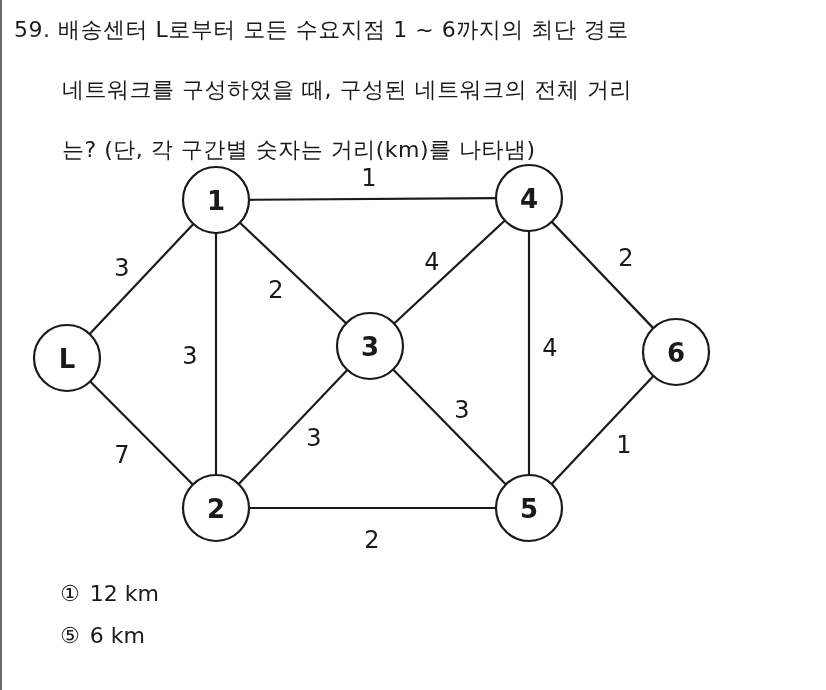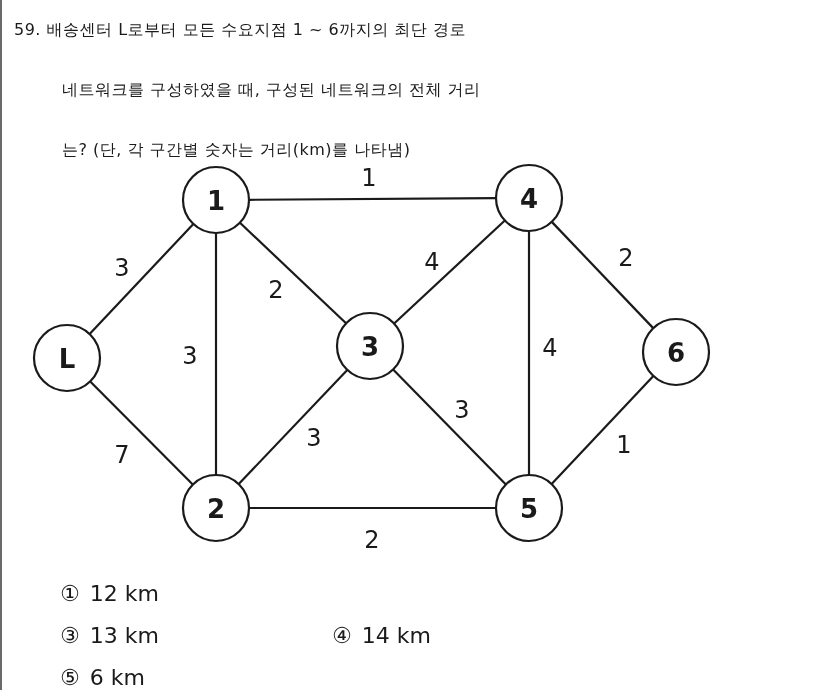--- a/index.html
+++ b/index.html
@@ -1,18 +1,18 @@
 <!DOCTYPE html>
 <html><head>
 <meta charset="utf-8">
 <style>
   html, body { margin:0; padding:0; background:#ffffff; }
   body { width:826px; height:690px; position:relative; overflow:hidden; font-family:"DejaVu Sans", sans-serif; color:#1a1a1a; }
   .left-border { position:absolute; left:0; top:0; width:2px; height:690px; background:#6a6a6a; }
-  .question { position:absolute; left:14px; top:14px; width:780px; font-size:16px; line-height:32px; letter-spacing:0.5px; }
+  .question { position:absolute; left:14px; top:14px; width:780px; font-size:22px; line-height:32px; letter-spacing:0.5px; }
   .q-line { white-space:nowrap; }
   .q-indent { padding-left:48px;margin-top:28px; }
   .graph { position:absolute; left:0; top:0; }
   .choices { position:absolute; left:60px; top:572px; width:600px; font-size:22px; }
   .choice-row { display:flex; height:42px; align-items:center; }
   .choice { width:272px; white-space:nowrap; }
   .choice-num { margin-right:10px; }
 </style>
 </head>
 <body>
@@ -68,19 +68,15 @@
       <circle cx="676" cy="352" r="33" fill="#ffffff" stroke="#1a1a1a" stroke-width="2.2"></circle>
       <text x="676" y="353" text-anchor="middle" dominant-baseline="central" font-family="&quot;DejaVu Sans&quot;, sans-serif" font-size="26" font-weight="bold" fill="#1a1a1a">6</text>
     </g>
 </svg>
 
 <div class="choices">
   <div class="choice-row">
     <div class="choice"><span class="choice-num">①</span><span>12 km</span></div>
   </div>
   <div class="choice-row">
-    <div class="choice"><span class="choice-num">③</span><span>13 km</span></div>
-    <div class="choice"><span class="choice-num">④</span><span>14 km</span></div>
-  </div>
-  <div class="choice-row">
     <div class="choice"><span class="choice-num">⑤</span><span>6 km</span></div>
   </div>
 </div>
 
 </body></html>

